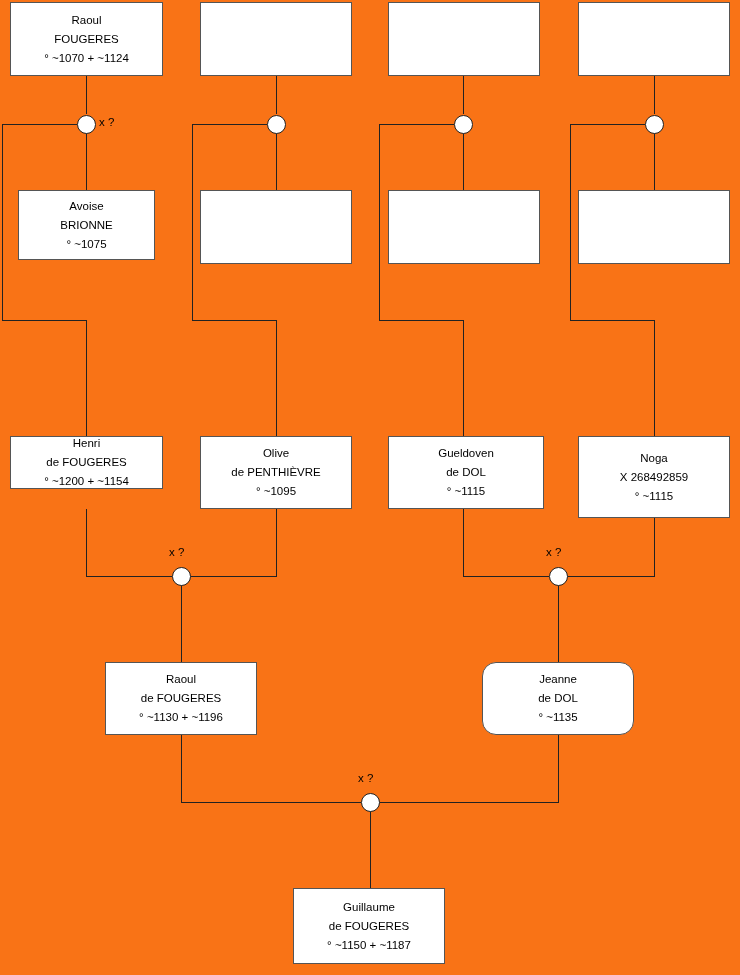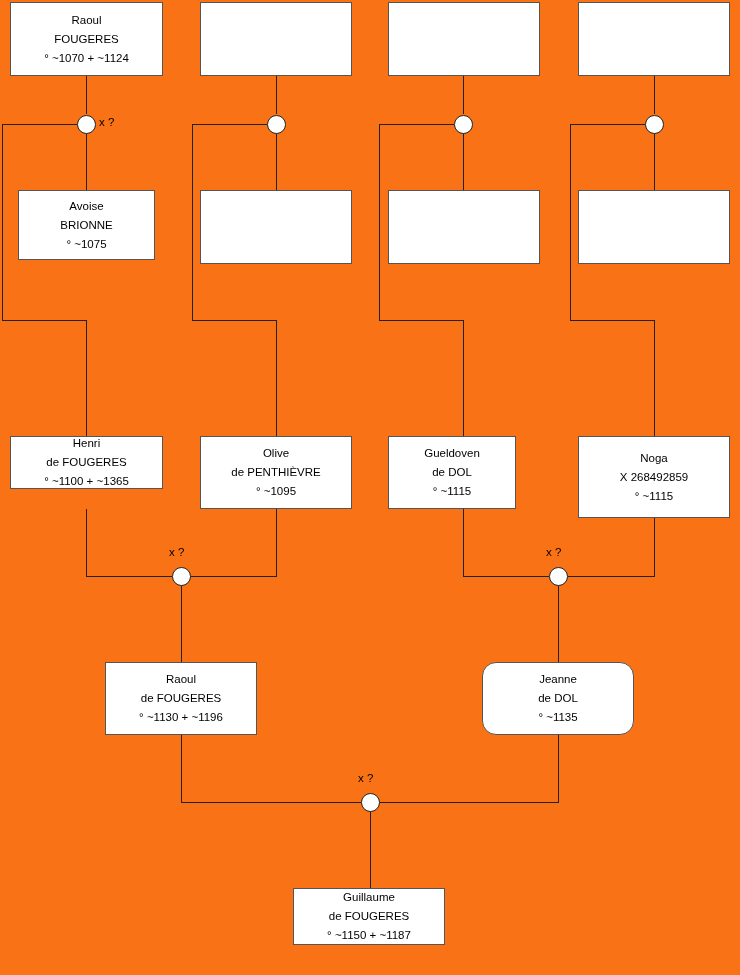--- a/index.html
+++ b/index.html
@@ -103,48 +103,48 @@
       <div class="line">Avoise</div>
       <div class="line">BRIONNE</div>
       <div class="line">° ~1075</div>
     </div>
     <div class="person-box" style="left: 200px; top: 190px; width: 152px; height: 74px; border-color: rgb(85, 85, 85);"></div>
     <div class="person-box" style="left: 388px; top: 190px; width: 152px; height: 74px; border-color: rgb(85, 85, 85);"></div>
     <div class="person-box" style="left: 578px; top: 190px; width: 152px; height: 74px; border-color: rgb(85, 85, 85);"></div>
     <div class="person-box" style="left: 10px; top: 436px; width: 153px; height: 53px; border-color: rgb(85, 85, 85);">
       <div class="line">Henri</div>
       <div class="line">de FOUGERES</div>
-      <div class="line">° ~1100 + ~1365</div>
+      <div class="line">° ~1200 + ~1154</div>
     </div>
     <div class="person-box" style="left: 200px; top: 436px; width: 152px; height: 73px; border-color: rgb(85, 85, 85); text-align: center;">
       <div class="line">Olive</div>
       <div class="line">de PENTHIÈVRE</div>
       <div class="line">° ~1095</div>
     </div>
-    <div class="person-box" style="left: 388px; top: 436px; width: 128px; height: 73px; border-color: rgb(85, 85, 85);">
+    <div class="person-box" style="left: 388px; top: 436px; width: 156px; height: 73px; border-color: rgb(85, 85, 85);">
       <div class="line">Gueldoven</div>
       <div class="line">de DOL</div>
       <div class="line">° ~1115</div>
     </div>
     <div class="person-box" style="left: 578px; top: 436px; width: 152px; height: 82px; border-color: rgb(85, 85, 85);">
       <div class="line">Noga</div>
       <div class="line">X 268492859</div>
       <div class="line">° ~1115</div>
     </div>
     <div class="person-box" style="left: 105px; top: 662px; width: 152px; height: 73px; border-color: rgb(85, 85, 85);">
       <div class="line">Raoul</div>
       <div class="line">de FOUGERES</div>
       <div class="line">° ~1130 + ~1196</div>
     </div>
     <div class="person-box" style="left: 482px; top: 662px; width: 152px; height: 73px; border-color: rgb(85, 85, 85); border-radius: 14px;">
       <div class="line">Jeanne</div>
       <div class="line">de DOL</div>
       <div class="line">° ~1135</div>
     </div>
-    <div class="person-box" style="left: 293px; top: 888px; width: 152px; height: 57px; border-color: rgb(85, 85, 85);">
+    <div class="person-box" style="left: 293px; top: 888px; width: 152px; height: 76px; border-color: rgb(85, 85, 85);">
       <div class="line">Guillaume</div>
       <div class="line">de FOUGERES</div>
       <div class="line">° ~1150 + ~1187</div>
     </div>
     <div class="union-node" style="left: 76.5px; top: 114.5px; border-color: rgb(34, 34, 34);"></div>
     <div class="union-label" style="left: 99px; top: 116px;">x ?</div>
     <div class="union-node" style="left: 266.5px; top: 114.5px; border-color: rgb(34, 34, 34);"></div>
     <div class="union-node" style="left: 453.5px; top: 114.5px; border-color: rgb(34, 34, 34);"></div>
     <div class="union-node" style="left: 644.5px; top: 114.5px; border-color: rgb(34, 34, 34);"></div>
     <div class="union-node" style="left: 171.5px; top: 566.5px; border-color: rgb(34, 34, 34);"></div>

